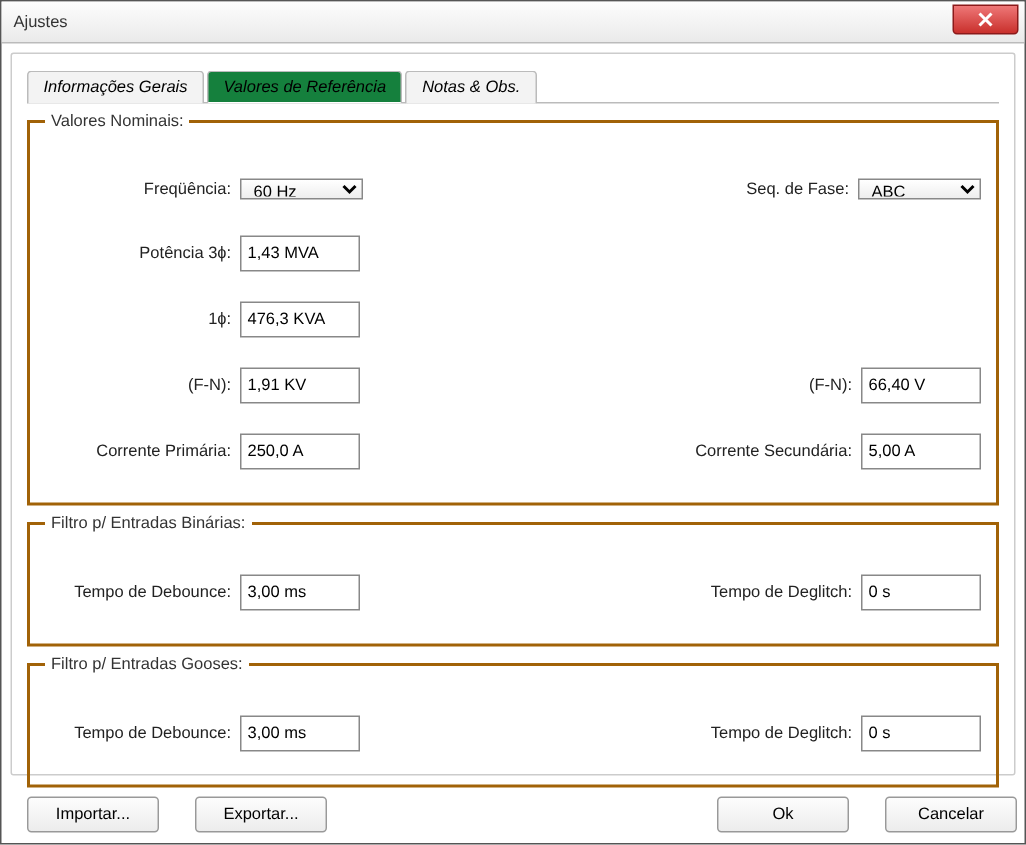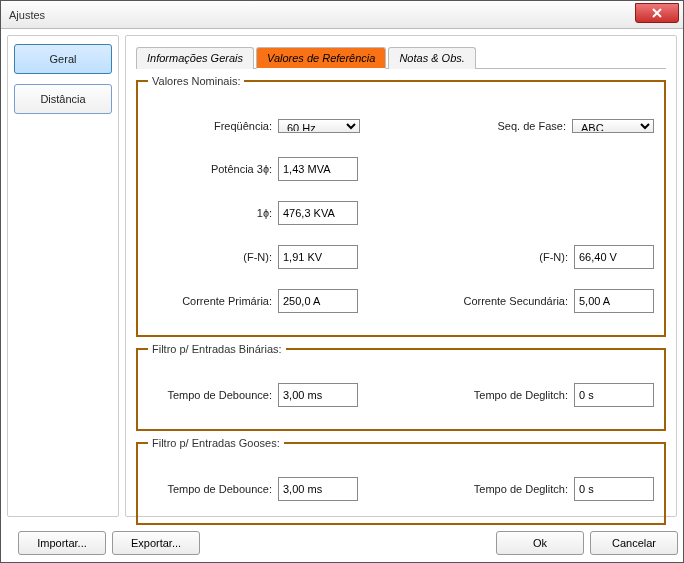--- a/index.html
+++ b/index.html
@@ -82,21 +82,21 @@
     border-bottom: none;
     background: #f3f3f3;
     margin-right: 2px;
     border-radius: 3px 3px 0 0;
     cursor: pointer;
     position: relative;
     top: 1px;
     font-style: italic;
   }
   .tab.active {
-    background: #f97316;
+    background: #15803d;
     border-bottom: 1px solid #fff;
     top: 1px;
   }
   fieldset {
     border: 2px solid #a16207;
     margin: 6px 0 6px 0;
     padding: 8px 10px 2px 10px;
   }
   legend { padding: 0 4px; color: #333; }
   .row {
@@ -129,21 +129,21 @@
     text-align: right;
     padding-right: 6px;
     color: #222;
   }
   .bottom-bar {
     position: absolute;
     left: 6px; right: 6px; bottom: 6px;
     height: 28px;
     display: flex;
     align-items: center;
-    gap: 6px;
+    gap: 24px;
     padding-left: 12px;
   }
   .btn {
     height: 24px;
     min-width: 88px;
     border: 1px solid #999;
     border-radius: 3px;
     background: linear-gradient(#fdfdfd,#ececec);
     cursor: pointer;
     font-size: 11px;
@@ -156,24 +156,20 @@
 <div class="titlebar">
   <span class="title">Ajustes</span>
   <div class="close-btn">
     <svg width="12" height="10" viewBox="0 0 12 10">
       <path d="M2 1 L10 9 M10 1 L2 9" stroke="#fff" stroke-width="2" fill="none"></path>
     </svg>
   </div>
 </div>
 
 <div class="content">
-  <div class="sidebar">
-    <button class="side-btn active">Geral</button>
-    <button class="side-btn">Distância</button>
-  </div>
 
   <div class="main">
     <div class="tabs">
       <div class="tab">Informações Gerais</div>
       <div class="tab active">Valores de Referência</div>
       <div class="tab">Notas &amp; Obs.</div>
     </div>
 
     <fieldset>
       <legend>Valores Nominais:</legend>

